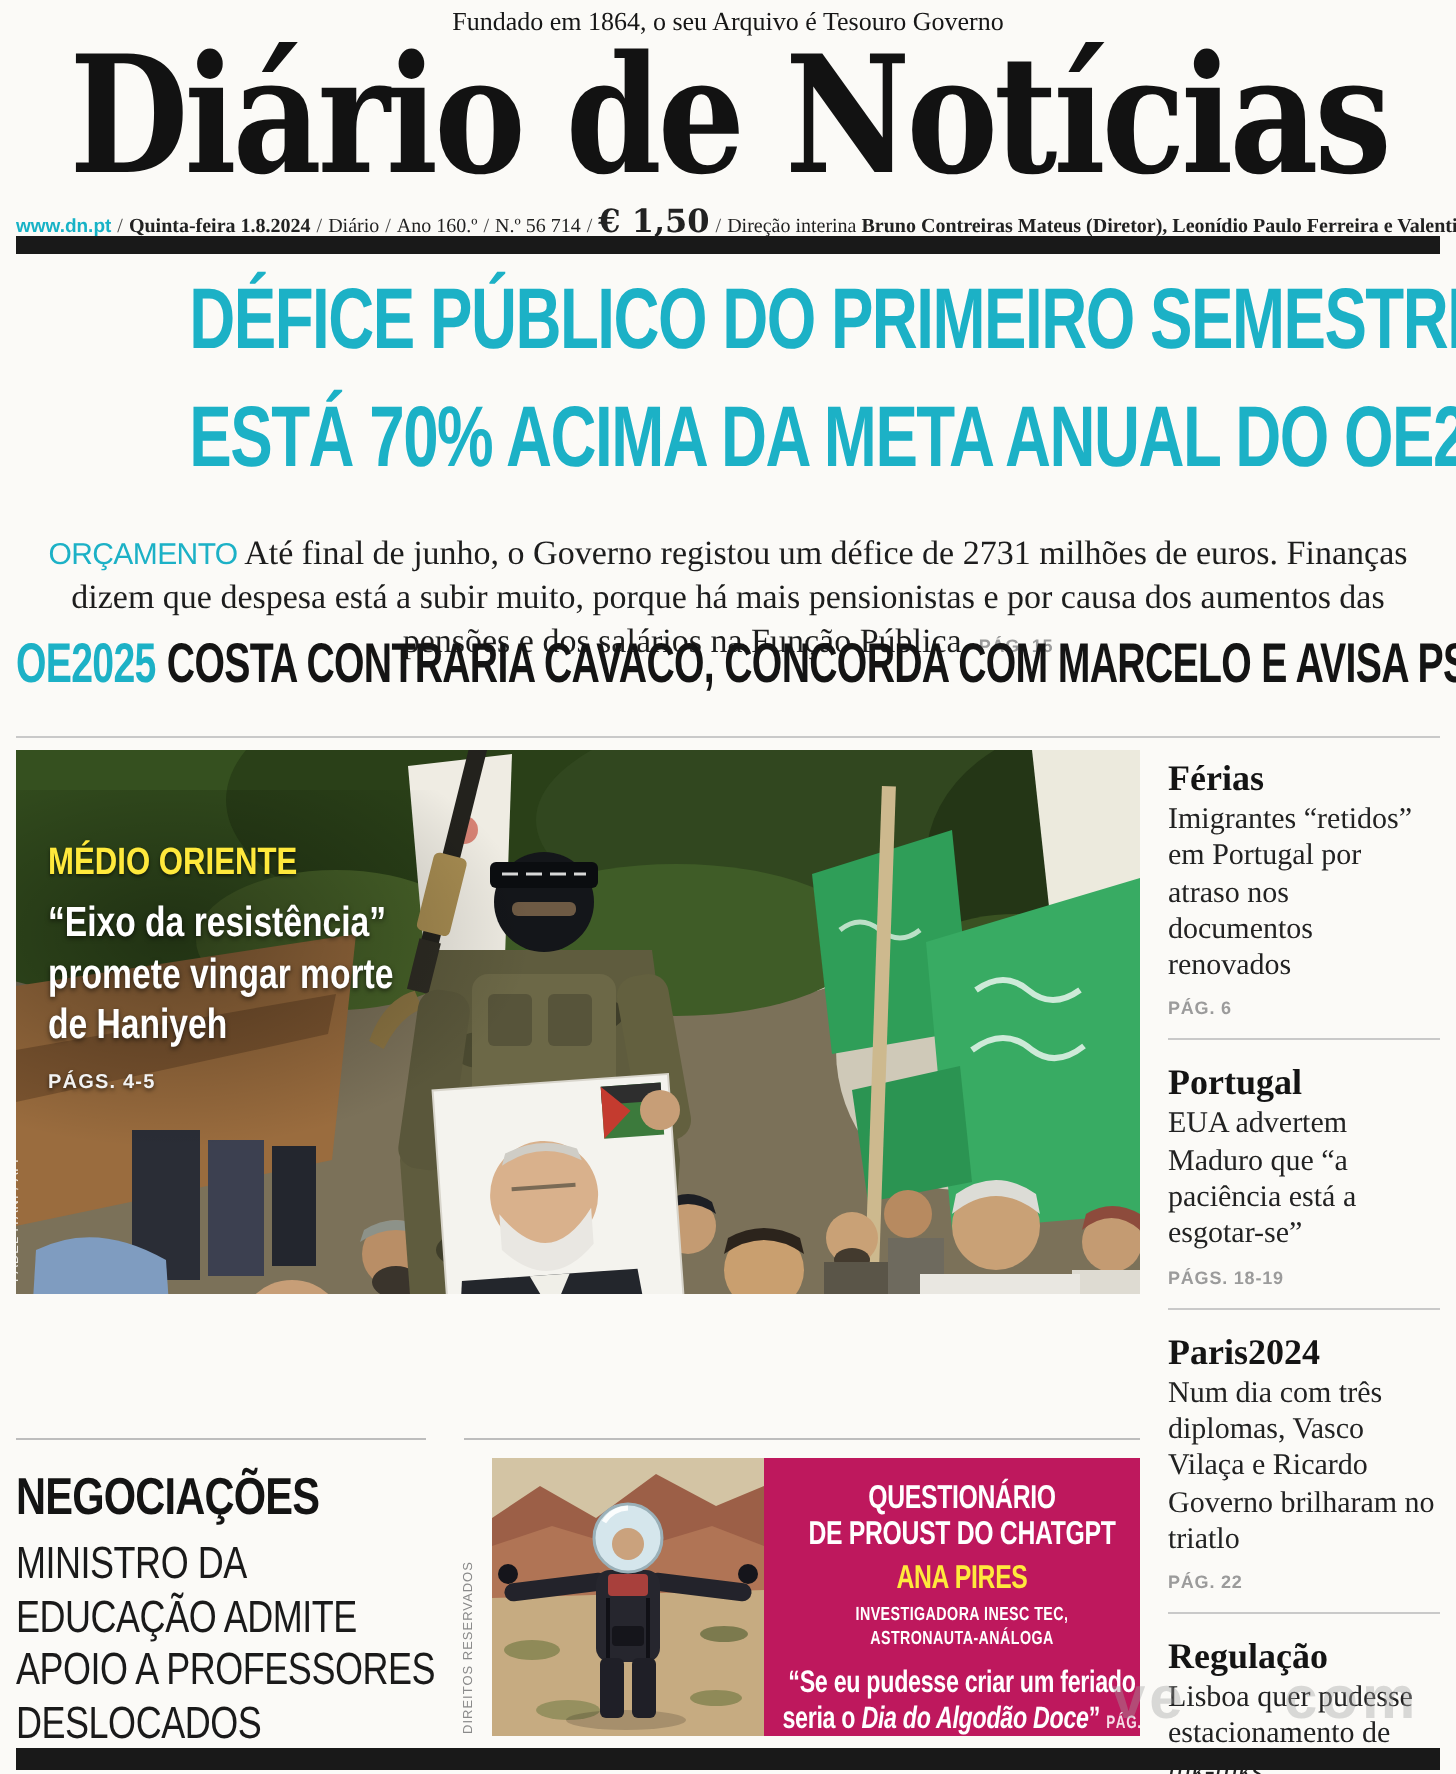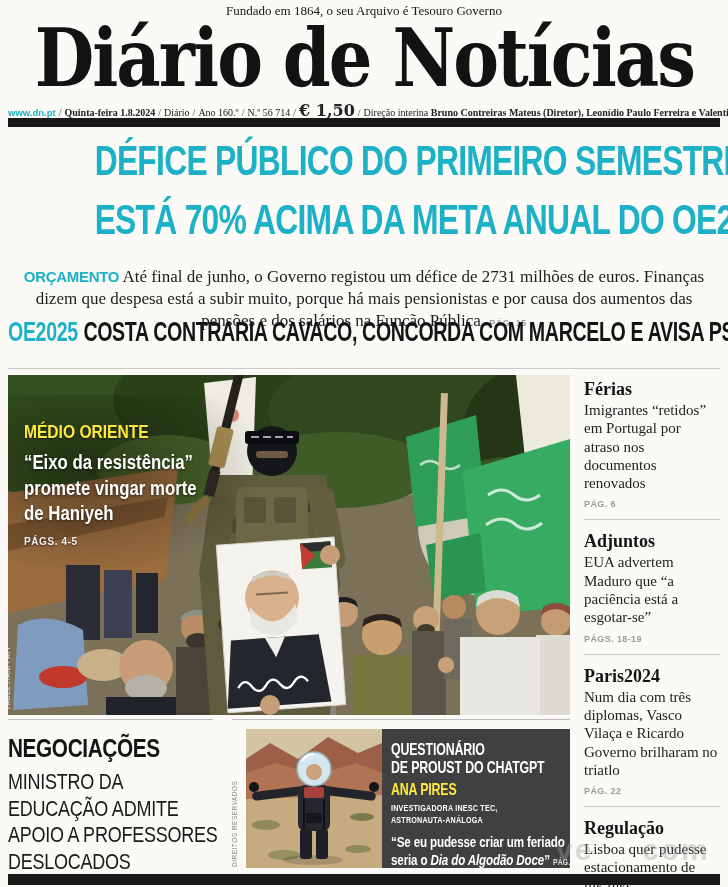--- a/index.html
+++ b/index.html
@@ -39,38 +39,38 @@
     position:absolute; top:131px; left:0; right:0; text-align:center;
     font-family:"Liberation Sans",sans-serif; font-weight:bold; color:#1cb1c6;
     font-size:43px; line-height:59px; letter-spacing:-1px;
     transform:scaleX(0.74); transform-origin:center top; white-space:nowrap;
   }
   .lead-summary {
     position:absolute; top:266px; left:14px; right:14px; text-align:center;
     font-size:17px; line-height:1.3; color:#1d1d1d;
   }
   .kicker-cyan {
-    font-family:"Liberation Sans",sans-serif; font-weight:bold; color:#1cb1c6;
+    font-family:"Liberation Sans",sans-serif; font-weight:normal; color:#1cb1c6;
     font-size:15px; letter-spacing:-0.3px;
   }
   .pageref {
     font-family:"Liberation Sans",sans-serif; font-weight:bold; font-size:9px;
     color:#9b9b9b; letter-spacing:.4px;
   }
   .secondary-line {
     position:absolute; top:316px; left:8px;
     font-family:"Liberation Sans",sans-serif; font-weight:bold; font-size:28px;
     color:#141414; letter-spacing:-0.5px; white-space:nowrap;
     transform:scaleX(0.70); transform-origin:left top;
   }
   .secondary-line .kicker { color:#1cb1c6; margin-right:8px; }
   .rule-main { position:absolute; top:368px; left:8px; right:8px; border-top:1px solid #c9c9c9; }
   
   .main-photo {
-    position:absolute; top:375px; left:8px; width:562px; height:340px;
+    position:absolute; top:375px; left:8px; width:562px; height:272px;
     overflow:hidden; background:#6e6a55;
   }
   .main-photo svg { position:absolute; inset:0; }
   .photo-shade {
     position:absolute; left:0; top:20px; width:260px; height:180px;
     background:radial-gradient(ellipse at 30% 40%, rgba(0,0,0,.38), rgba(0,0,0,0) 70%);
   }
   .photo-overlay { position:absolute; left:16px; top:46px; width:200px; }
   .photo-kicker {
     font-family:"Liberation Sans",sans-serif; font-weight:bold; font-size:19px;
@@ -120,21 +120,21 @@
     line-height:1.18; color:#1a1a1a; width:262px; letter-spacing:-0.3px;
     transform:scaleX(0.8); transform-origin:left top;
   }
   .credit-astro { left:238px; bottom:20px; color:#8a8a8a; transform:rotate(-90deg); transform-origin:0 100%; }
   .astro-photo {
     position:absolute; top:729px; left:246px; width:136px; height:139px;
     background:#c3a97f; overflow:hidden;
   }
   .interview-box {
     position:absolute; top:729px; left:382px; width:188px; height:139px;
-    background:#404040; padding:11px 9px; overflow:hidden;
+    background:#be185d; padding:11px 9px; overflow:hidden;text-align:center;
   }
   .iv-inner { width:240px; transform:scaleX(0.75); transform-origin:left top;
     font-family:"Liberation Sans",sans-serif; }
   .iv-title { font-weight:bold; font-size:16.5px; line-height:1.12; color:#fff; letter-spacing:-0.2px; }
   .iv-name { font-weight:bold; font-size:16.5px; color:#ffe93c; margin-top:3px; letter-spacing:-0.2px; }
   .iv-role { font-weight:bold; font-size:9.5px; line-height:1.25; color:#fff; margin-top:3px; letter-spacing:.3px; }
   .iv-quote { font-weight:bold; font-size:15.5px; line-height:1.15; color:#fff; margin-top:7px; letter-spacing:-0.2px; }
   .iv-quote .it { font-style:italic; }
   .iv-quote .pageref { color:rgba(255,255,255,.85); font-size:9px; }
   .bar-black-bottom { position:absolute; top:874px; left:8px; right:8px; height:11px; background:#191919; }
@@ -317,21 +317,21 @@
     <span class="credit-vert credit-main">FADEL ITANI / AFP</span>
   </div>
 
   <div class="sidebar">
     <div class="sb-item h1">
       <div class="sb-title">Férias</div>
       <div class="sb-text">Imigrantes “retidos” em Portugal por atraso nos documentos renovados</div>
       <span class="pageref">PÁG. 6</span>
     </div>
     <div class="sb-item h2">
-      <div class="sb-title">Adjuntos</div>
+      <div class="sb-title">Portugal</div>
       <div class="sb-text">EUA advertem Maduro que “a paciência está a esgotar-se”</div>
       <span class="pageref">PÁGS. 18-19</span>
     </div>
     <div class="sb-item h3">
       <div class="sb-title">Paris2024</div>
       <div class="sb-text">Num dia com três diplomas, Vasco Vilaça e Ricardo Governo brilharam no triatlo</div>
       <span class="pageref">PÁG. 22</span>
     </div>
     <div class="sb-item">
       <div class="sb-title">Regulação</div>

